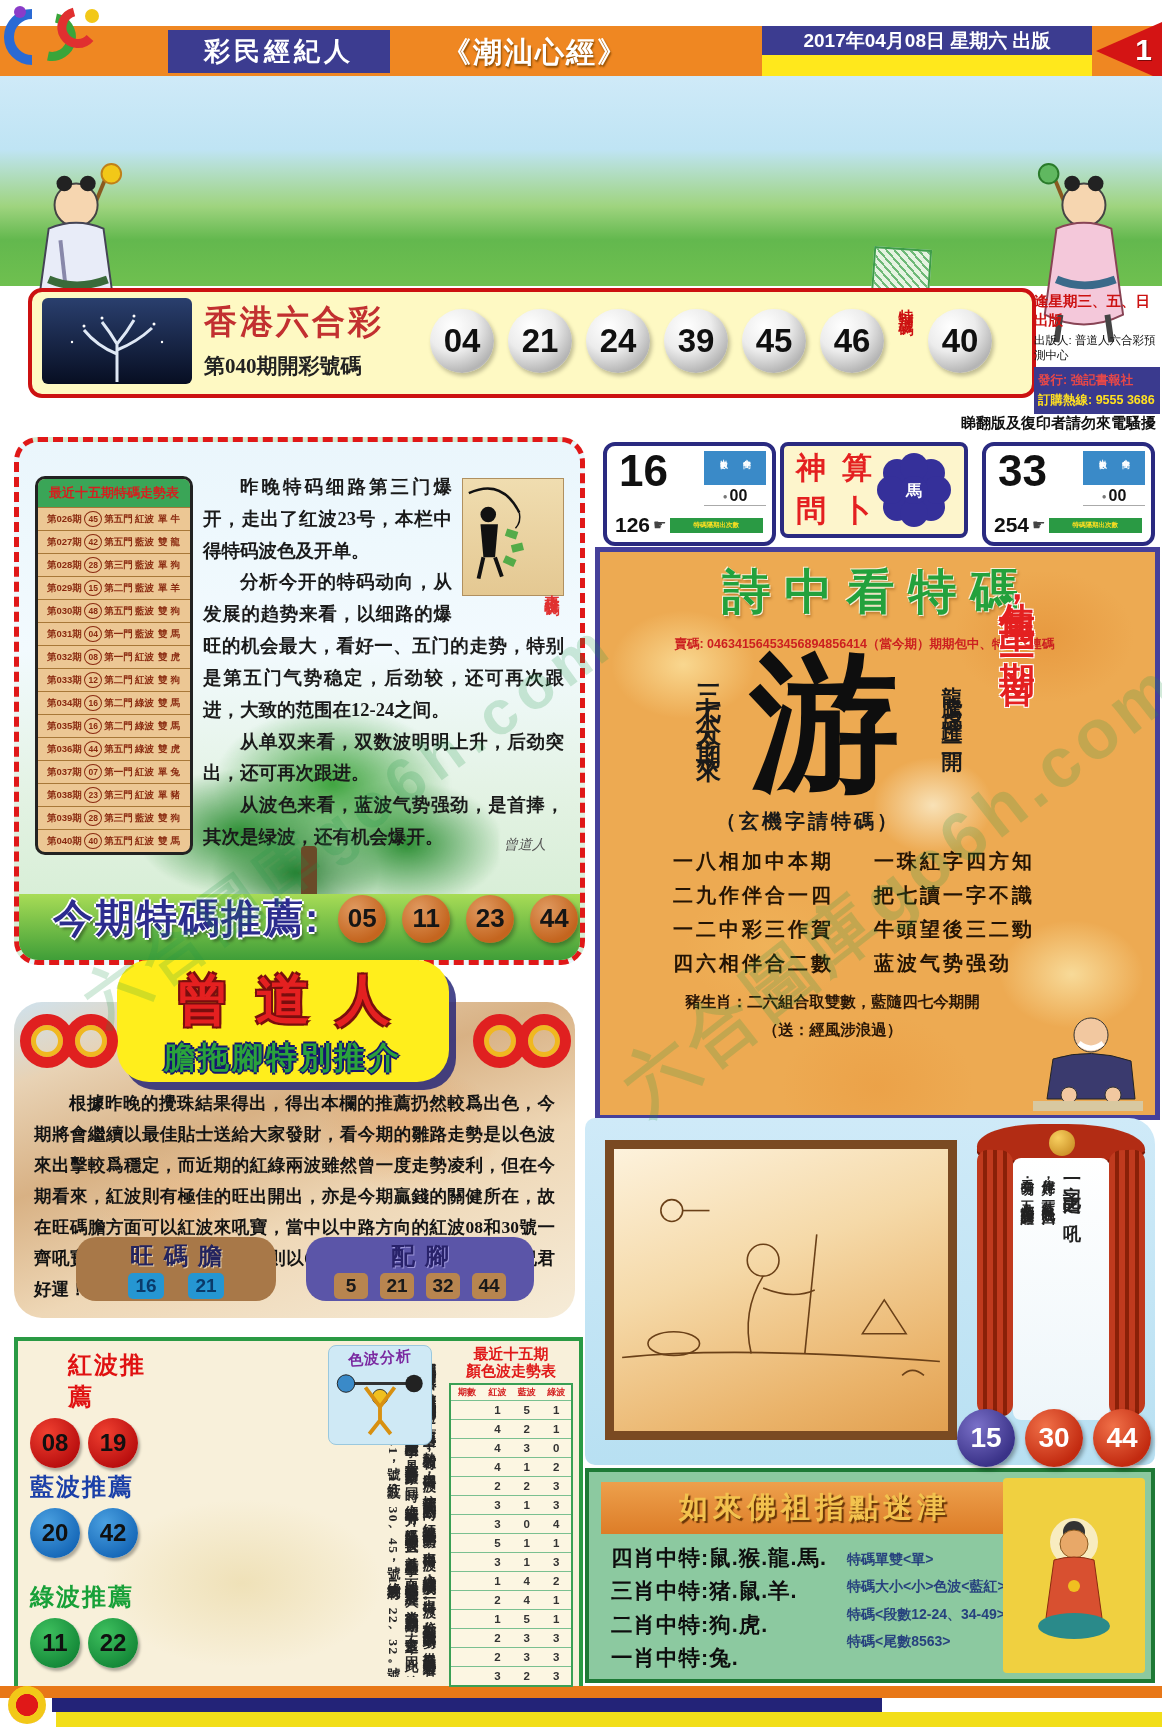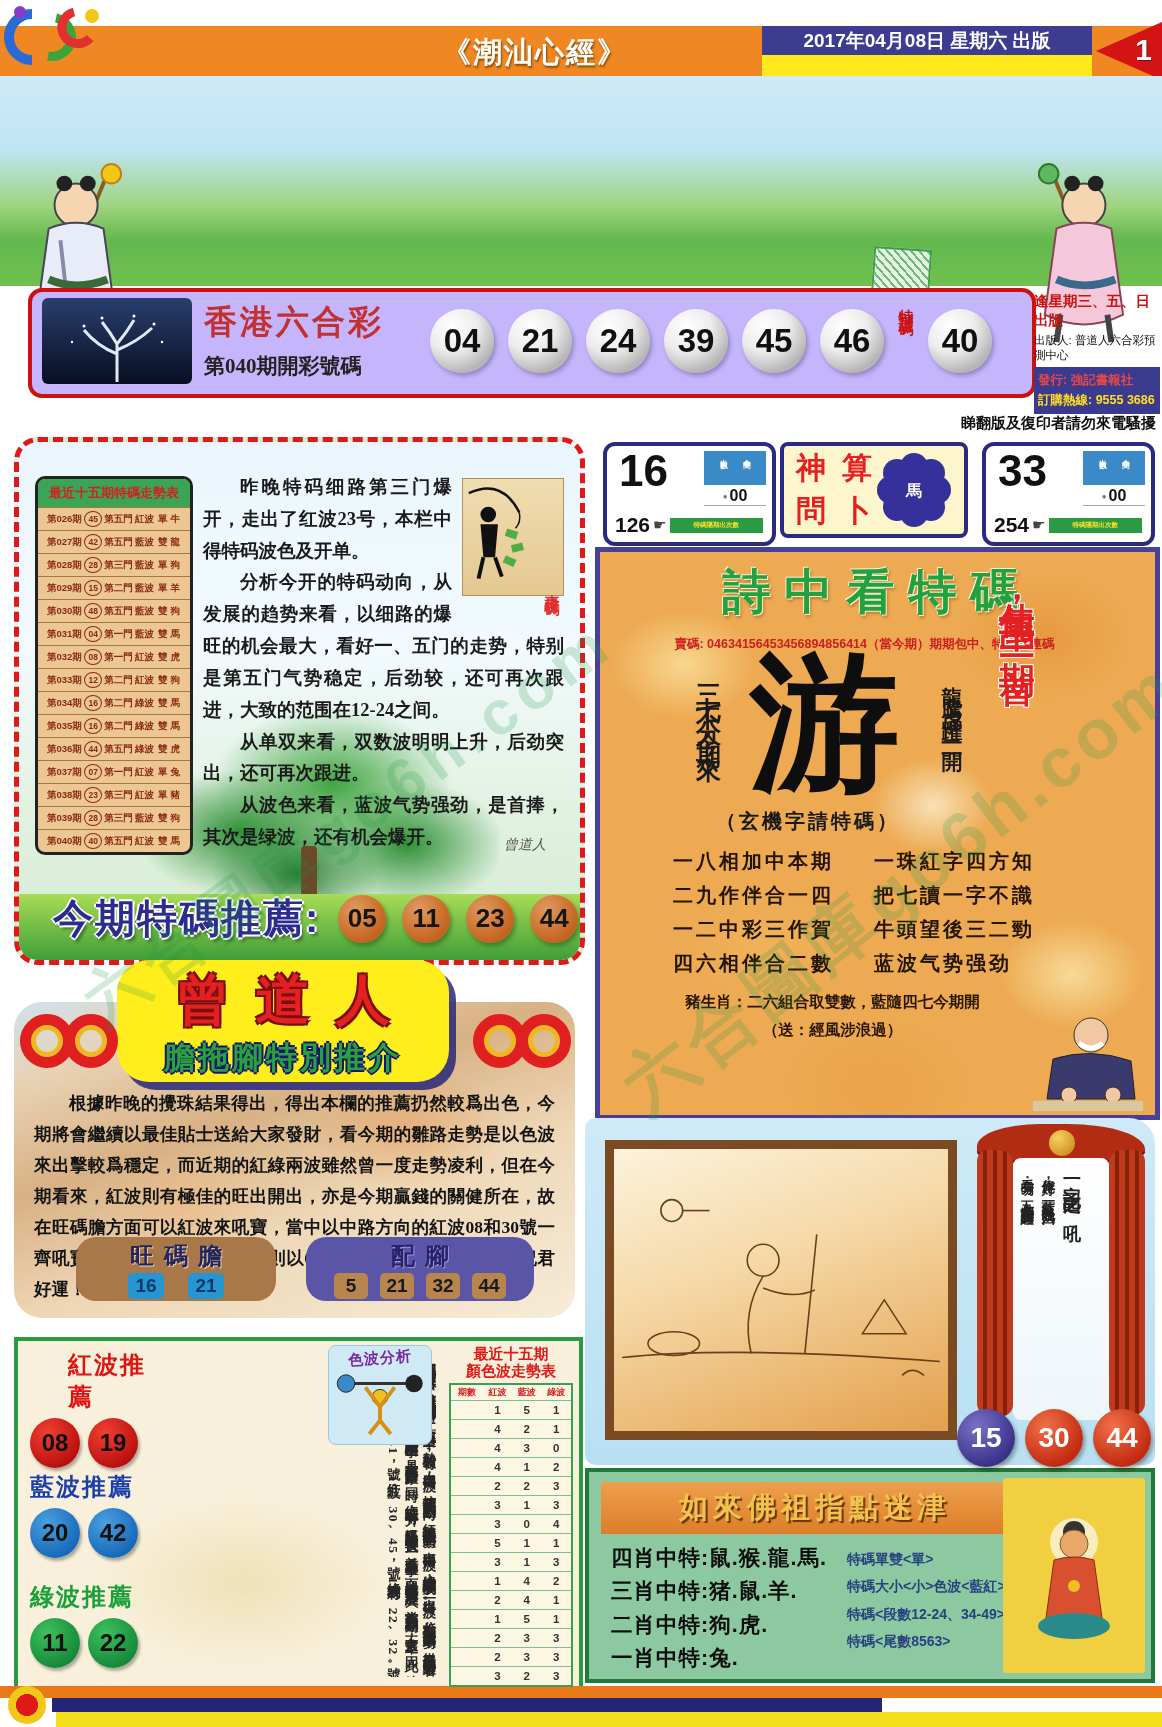--- a/index.html
+++ b/index.html
@@ -28,21 +28,21 @@
      font-weight:900;color:#f8ac1e;letter-spacing:6px;line-height:1.1;
      text-shadow:-4px 0 #9a4a00,4px 0 #9a4a00,0 -4px #9a4a00,0 5px #9a4a00,7px 9px 8px rgba(90,40,0,.45);}
   .seal{position:absolute;left:872px;top:172px;width:54px;height:60px;background:#f4faf2;border:2px solid #3a9a4a;
      transform:rotate(4deg);opacity:.9;
      background-image:repeating-linear-gradient(45deg,rgba(40,150,60,.65) 0 2px,transparent 2px 6px);}
   .kid{position:absolute;top:86px;width:120px;height:186px;}
   .kid-l{left:20px;} .kid-r{right:22px;}
 
   
   .results{position:absolute;left:28px;top:288px;width:1000px;height:102px;border:4px solid #cc1111;
-     border-radius:14px;background:#c4b5fd;}
+     border-radius:14px;background:#fef9c3;}
   .tree{position:absolute;left:10px;top:6px;width:150px;height:86px;border-radius:6px;overflow:hidden;}
   .game{position:absolute;left:172px;top:8px;font-family:"Liberation Serif",serif;font-weight:bold;
      font-size:33px;color:#c23030;letter-spacing:3px;}
   .draw{position:absolute;left:172px;top:60px;font-family:"Liberation Serif",serif;font-weight:bold;
      font-size:21px;color:#222;}
   .balls{position:absolute;left:398px;top:17px;display:flex;gap:14px;}
   .sball{width:64px;height:64px;border-radius:50%;display:flex;align-items:center;justify-content:center;
      background:radial-gradient(circle at 35% 28%,#ffffff 0%,#ececec 40%,#b4b4b4 75%,#d6d6d6 100%);
      font-weight:800;font-size:33px;color:#101010;box-shadow:2px 3px 4px rgba(0,0,0,.25);}
   .speclabel{position:absolute;left:864px;top:5px;height:92px;writing-mode:vertical-rl;color:#cc1111;
@@ -266,20 +266,21 @@
   <div class="hdr-band"></div>
   <div class="logo">
     <svg viewBox="0 0 100 70" width="100" height="70">
       <path d="M28,12 A22,22 0 1 0 28,58" stroke="#2a6ad4" stroke-width="10" fill="none"></path>
       <path d="M52,16 A19,19 0 1 1 44,54" stroke="#3aa53a" stroke-width="9" fill="none"></path>
       <path d="M70,10 A16,16 0 1 0 86,36" stroke="#e03030" stroke-width="9" fill="none"></path>
       <circle cx="88" cy="14" r="7" fill="#f2c818"></circle>
       <circle cx="16" cy="10" r="6" fill="#8a3cc8"></circle>
     </svg>
   </div>
+  <div class="agent">彩民經紀人</div>
   <div class="brand">《潮汕心經》</div>
   <div class="datebox">2017年04月08日 星期六 出版</div>
   <div class="ystrip"></div>
   <div class="arrow"></div>
   <div class="pageno">1</div>
 
   <div class="masthead">
     <div class="kid kid-l">
       <svg viewBox="0 0 60 95" width="120" height="186">
         <line x1="44" y1="6" x2="30" y2="40" stroke="#8a5a20" stroke-width="2"></line>

